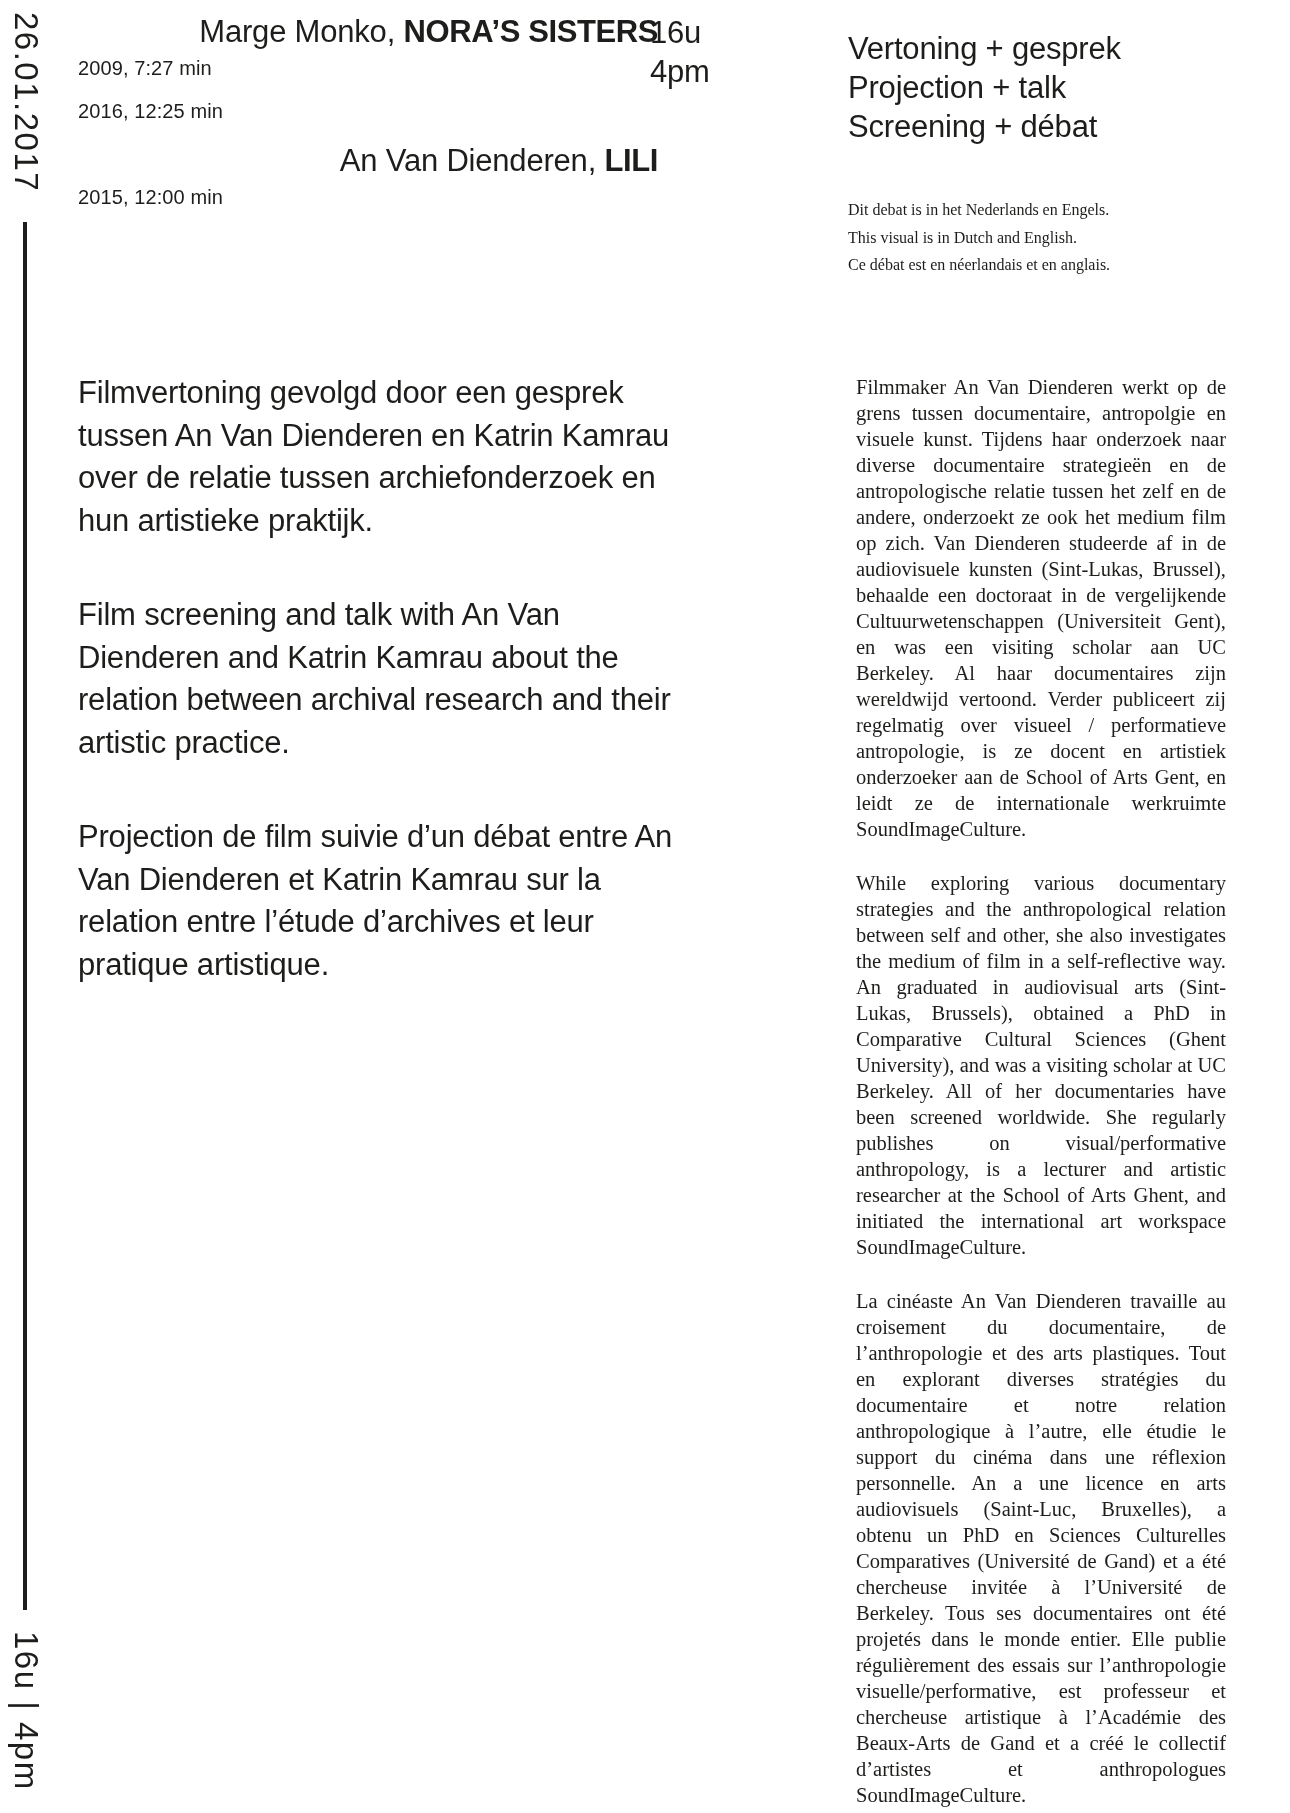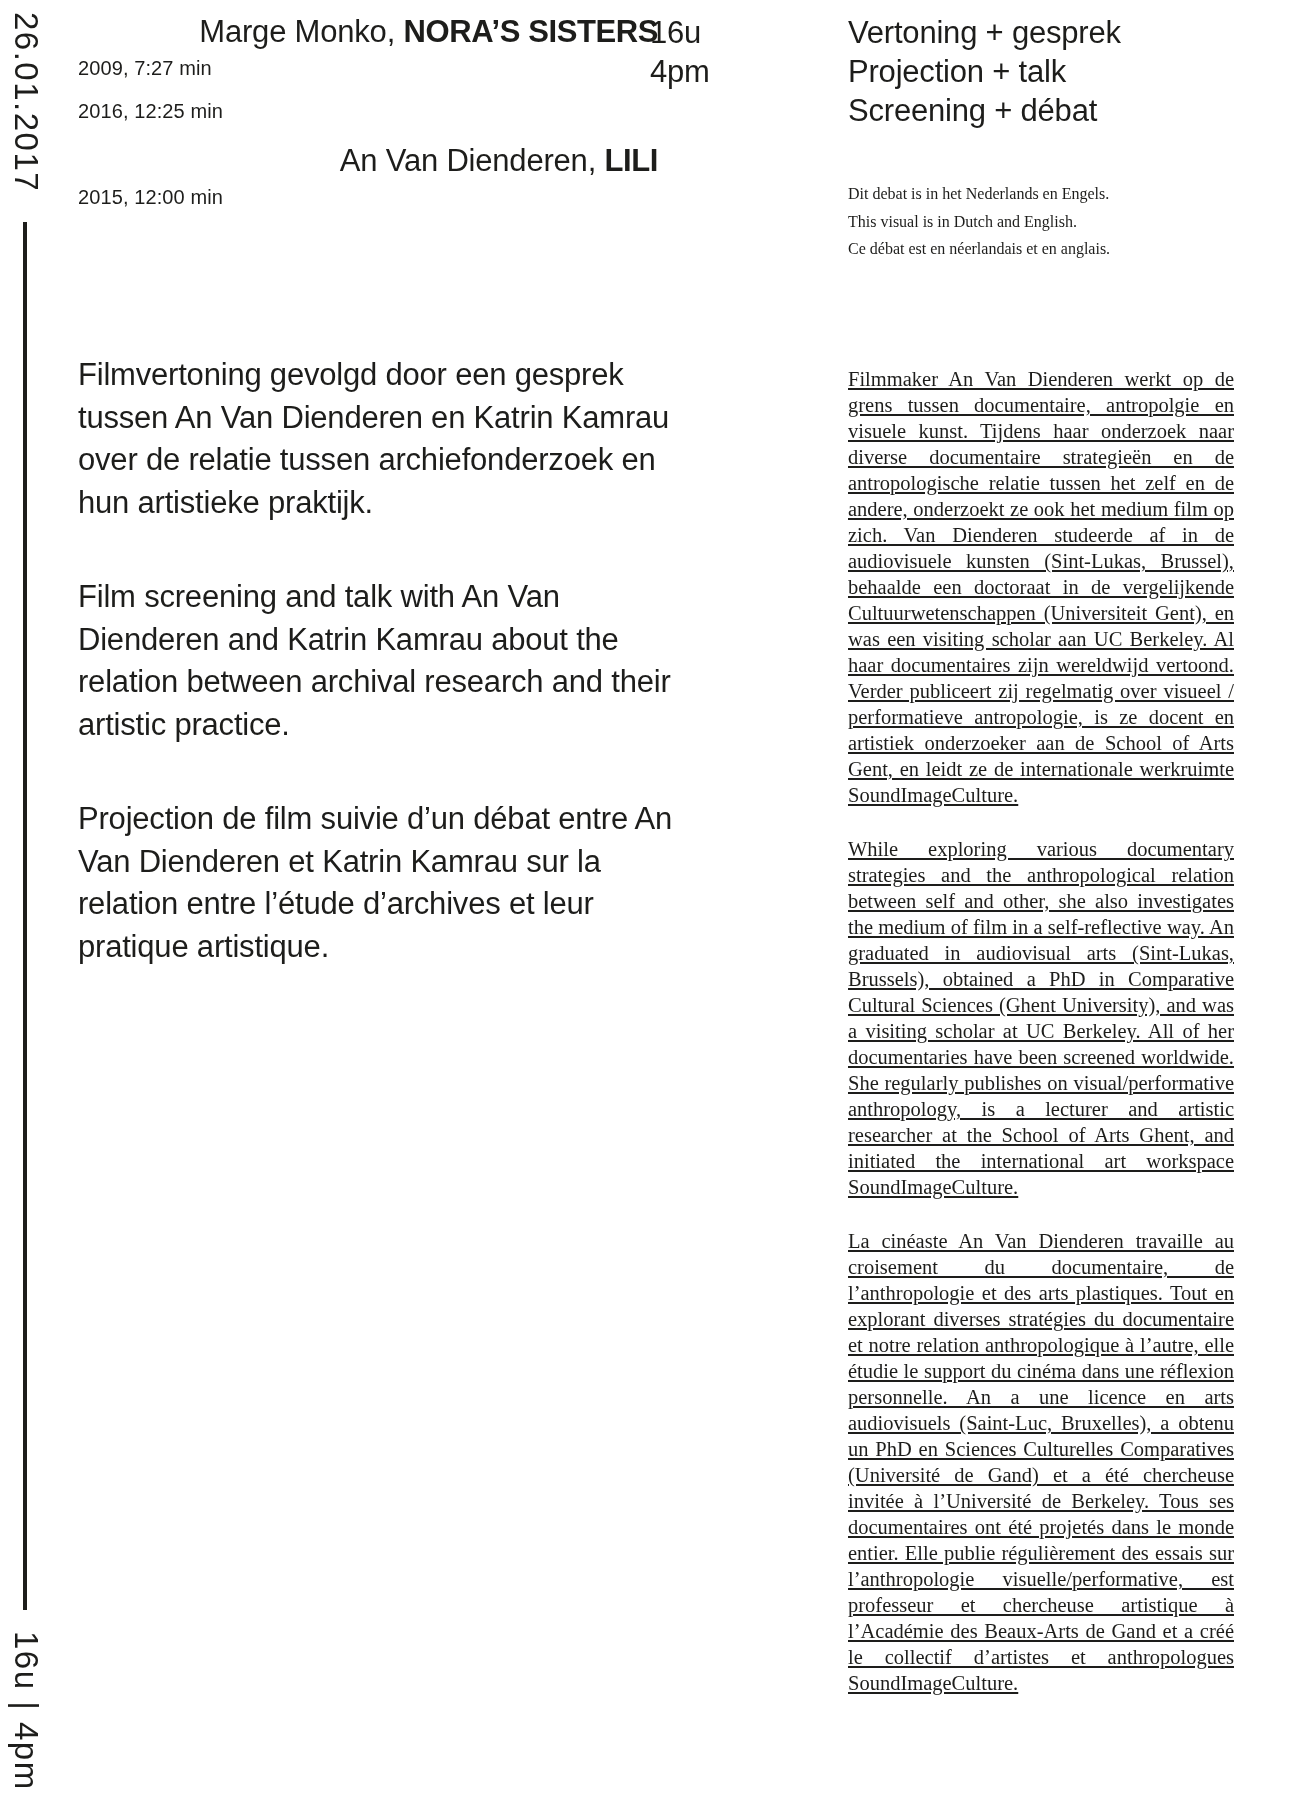--- a/index.html
+++ b/index.html
@@ -77,40 +77,40 @@
     text-align: left;
     font-size: 31px;
     line-height: 39px;
     letter-spacing: -0.2px;
   }
 
   
   .header-right {
     position: absolute;
     left: 848px;
-    top: 13px;
+    top: 29px;
     width: 400px;
   }
   .event-type {
     font-size: 31px;
     line-height: 39px;
     letter-spacing: -0.2px;
   }
   .language-note {
     margin-top: 50px;
     font-family: "Liberation Serif", serif;
     font-size: 16px;
     line-height: 27.5px;
   }
 
   
   .left-body {
     position: absolute;
     left: 78px;
-    top: 354px;
+    top: 372px;
     width: 606px;
     font-size: 31px;
     line-height: 42.5px;
     letter-spacing: -0.2px;
   }
   .left-body p { margin: 0; }
   .left-body p + p { margin-top: 52px; }
 
   
   .right-body {
@@ -118,21 +118,21 @@
     left: 848px;
     top: 366px;
     width: 386px;
     font-family: "Liberation Serif", serif;
     font-size: 20.5px;
     line-height: 26px;
     text-align: justify;
     hyphens: auto;
     -webkit-hyphens: auto;
   }
-  .right-body p { margin: 0; text-decoration: underline; }
+  .right-body p { margin: 8px; }
   .right-body p + p { margin-top: 28px; }
 </style>
 </head>
 <body>
 
 <div class="page">
 
   <div class="vertical-text sidebar-date">26.01.2017</div>
 
   <div class="sidebar-rule"></div>

